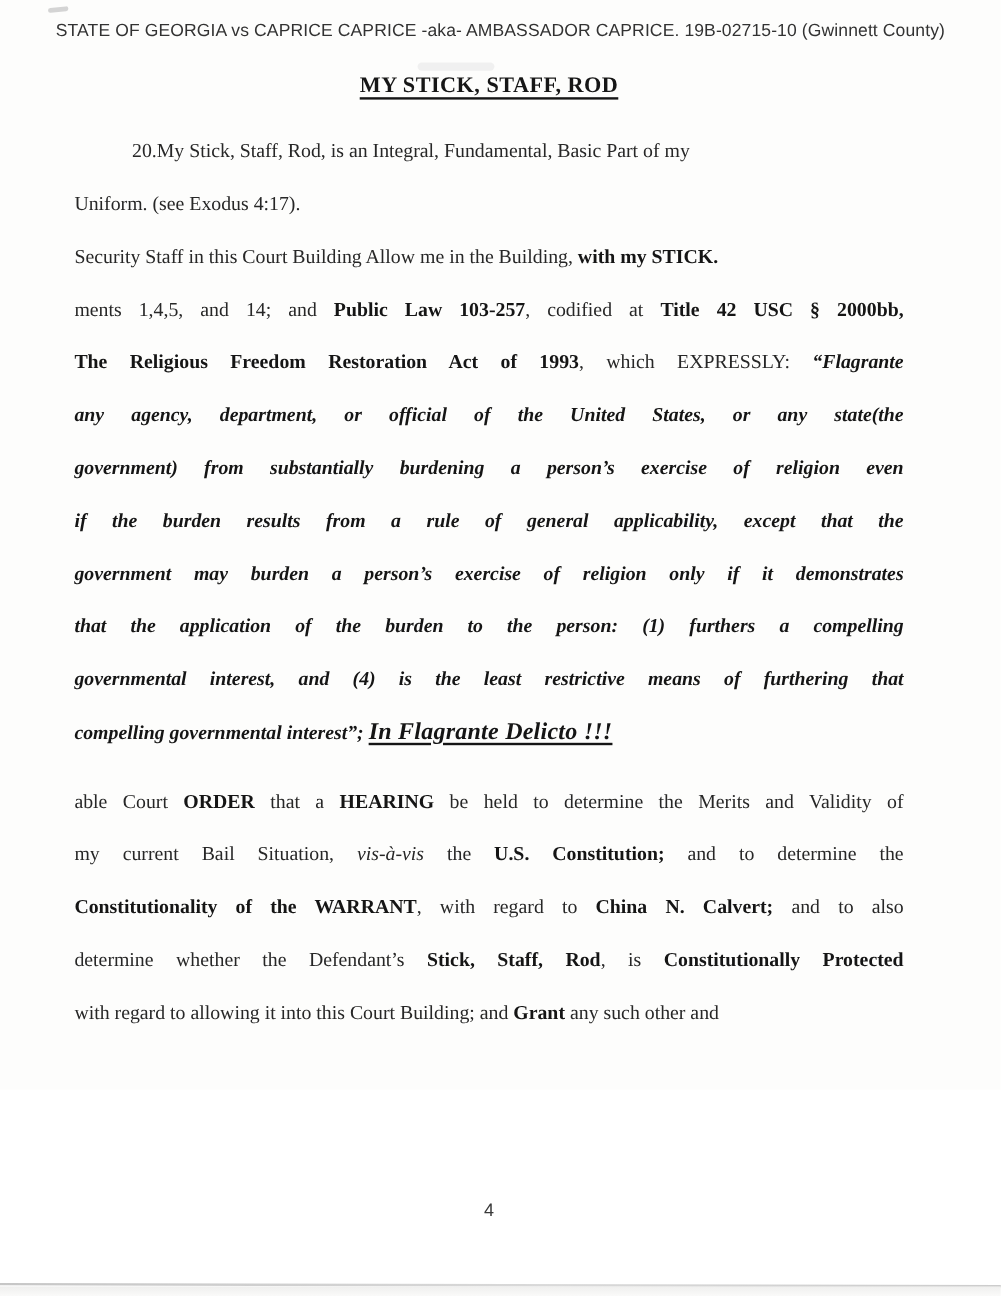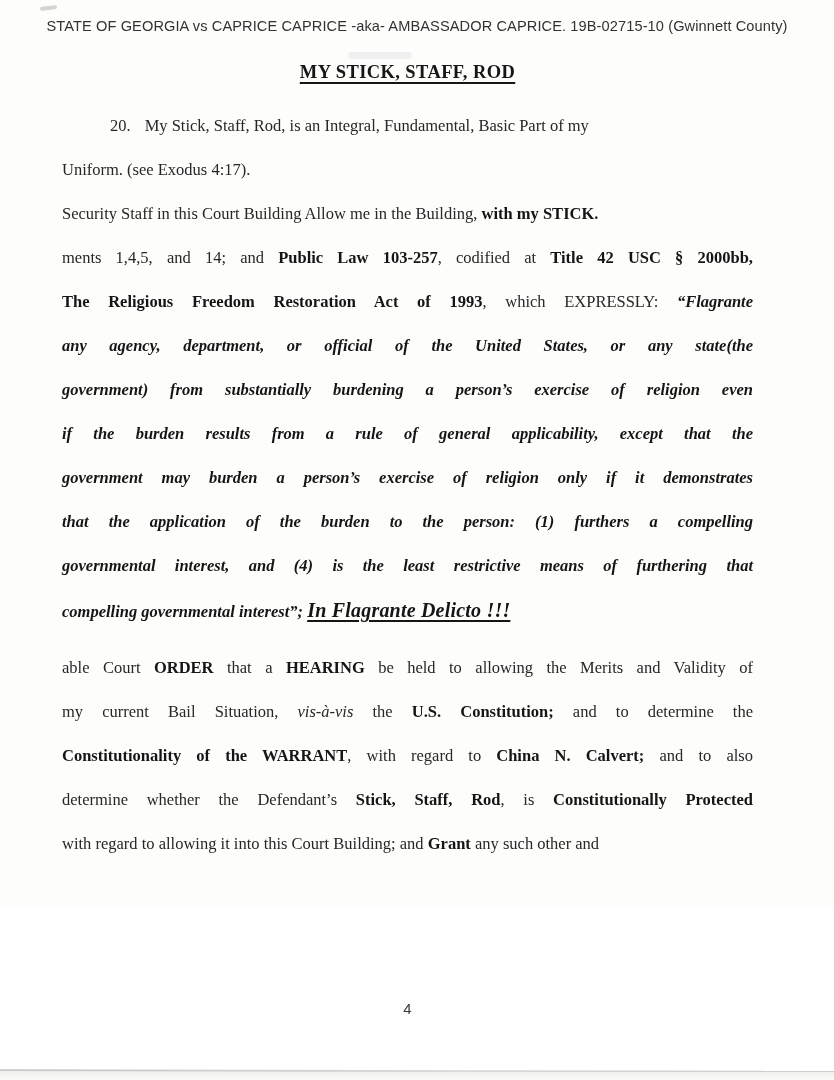--- a/index.html
+++ b/index.html
@@ -51,21 +51,21 @@
     text-align-last:justify;
   }
   .line.indent { text-indent:48px; }
   .s-b  { font-weight:bold; color:#151515; }
   .s-i  { font-style:italic; }
   .s-u  {
     text-decoration:underline;
     text-decoration-thickness:2px;
     text-underline-offset:3px;
   }
-  .s-num { margin-right:14px; }
+  .s-num { margin-right:0; }
   .s-lg { font-size:20px; letter-spacing:0.2px; }
   .page-number {
     position:absolute; top:1000px; left:62px; width:691px;
     text-align:center;
     font-family:"Liberation Sans","DejaVu Sans",sans-serif;
     font-size:15px; color:#3a3a3a;
   }
   
   .artifact { position:absolute; pointer-events:none; }
   .corner-dash {
@@ -114,21 +114,21 @@
         <div class="line j"><span class="s-b">The Religious Freedom Restoration Act of 1993</span><span class="">, which EXPRESSLY: </span><span class="s-b s-i">“Flagrante</span></div>
         <div class="line j"><span class="s-b s-i">any agency, department, or official of the United States, or any state(the</span></div>
         <div class="line j"><span class="s-b s-i">government) from substantially burdening a person’s exercise of religion even</span></div>
         <div class="line j"><span class="s-b s-i">if the burden results from a rule of general applicability, except that the</span></div>
         <div class="line j"><span class="s-b s-i">government may burden a person’s exercise of religion only if it demonstrates</span></div>
         <div class="line j"><span class="s-b s-i">that the application of the burden to the person: (1) furthers a compelling</span></div>
         <div class="line j"><span class="s-b s-i">governmental interest, and (4) is the least restrictive means of furthering that</span></div>
         <div class="line"><span class="s-b s-i">compelling governmental interest”; </span><span class="s-b s-i s-u s-lg">In Flagrante Delicto !!!</span></div>
       </div>
       <div class="para wherefore">
-        <div class="line j"><span class="">able Court </span><span class="s-b">ORDER</span><span class=""> that a </span><span class="s-b">HEARING</span><span class=""> be held to allowing the Merits and Validity of</span></div>
+        <div class="line j"><span class="">able Court </span><span class="s-b">ORDER</span><span class=""> that a </span><span class="s-b">HEARING</span><span class=""> be held to determine the Merits and Validity of</span></div>
         <div class="line j"><span class="">my current Bail Situation, </span><span class="s-i">vis-à-vis</span><span class=""> the </span><span class="s-b">U.S. Constitution;</span><span class=""> and to determine the</span></div>
         <div class="line j"><span class="s-b">Constitutionality of the WARRANT</span><span class="">, with regard to </span><span class="s-b">China N. Calvert;</span><span class=""> and to also</span></div>
         <div class="line j"><span class="">determine whether the Defendant’s </span><span class="s-b">Stick, Staff, Rod</span><span class="">, is </span><span class="s-b">Constitutionally Protected</span></div>
         <div class="line"><span class="">with regard to allowing it into this Court Building; and </span><span class="s-b">Grant</span><span class=""> any such other and</span></div>
       </div>
     </div>
 
   <div class="page-number">4</div>
 
   <div class="artifact bottom-scan-line"></div>

